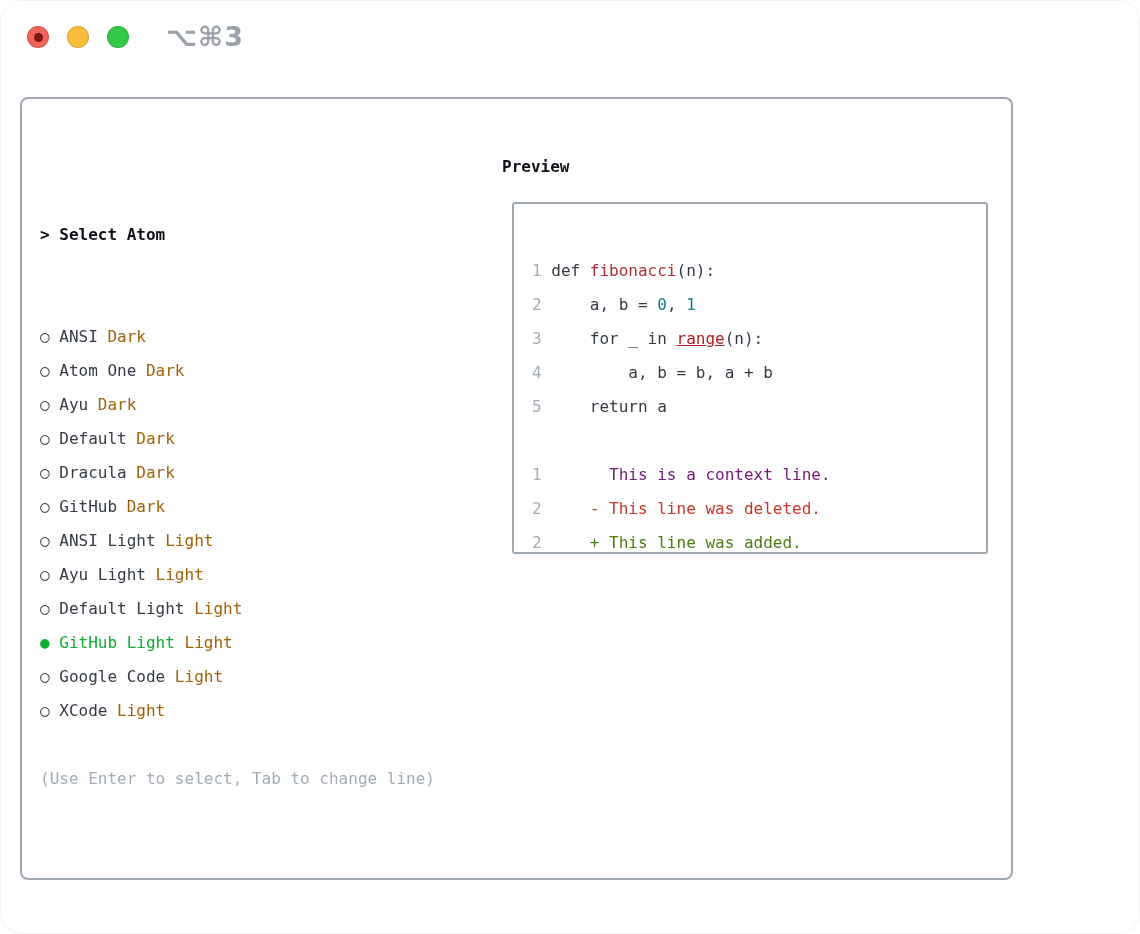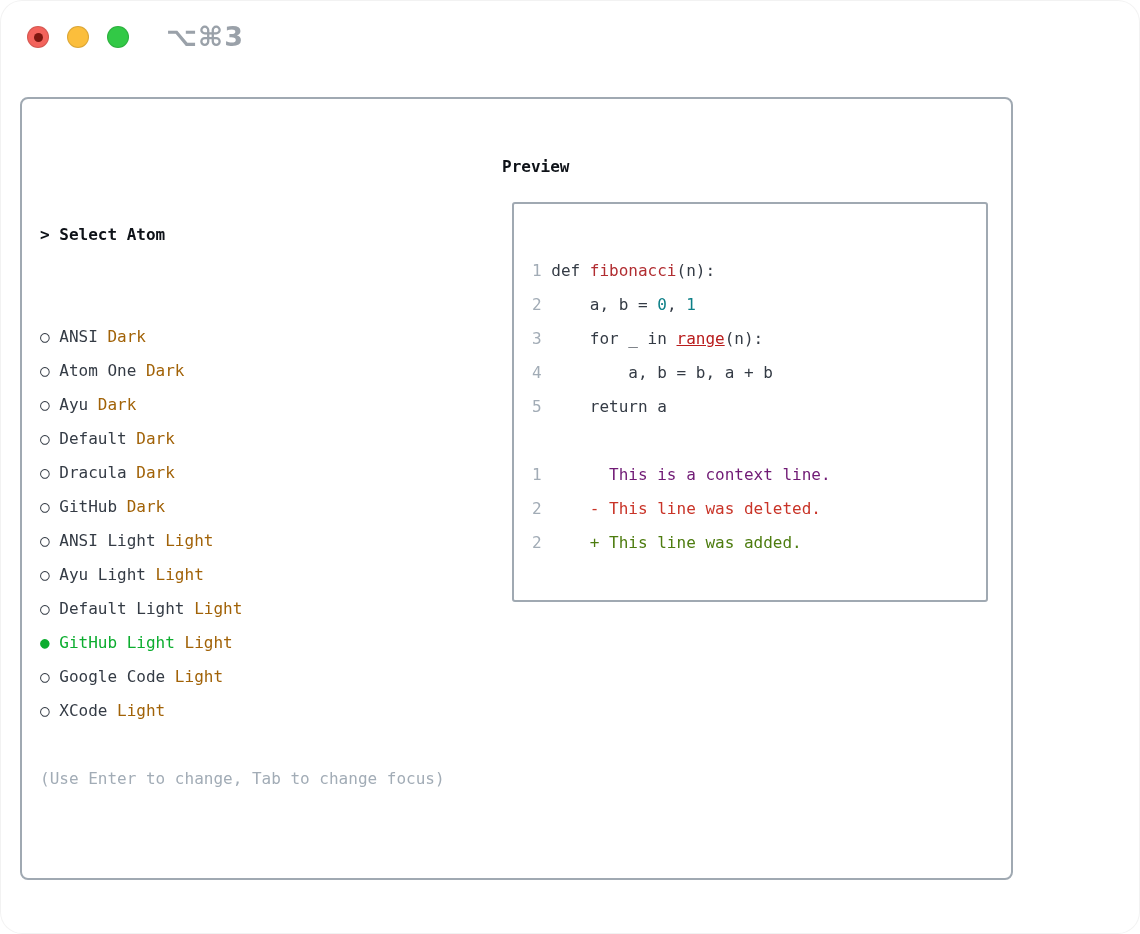--- a/index.html
+++ b/index.html
@@ -47,21 +47,21 @@
   .hint   { position:absolute; left:18px; top:663px; width:430px;
             white-space:normal; color:#a2acb6; }
   .hdr    { font-weight:bold; color:#0e1218; }
   .prompt { font-weight:bold; color:#0e1218; }
   .apply-hdr { color:#15191e; }
   .row .variant { color:#a16207; }
   .row.selected .name, .row.selected .marker { color:#0cad2f; }
   
   .preview-hdr { position:absolute; left:480px; top:51px; font-weight:bold; color:#0e1218; }
   .preview-box {
-    position:absolute; left:490px; top:103px; width:476px; height:400px;
+    position:absolute; left:490px; top:103px; width:476px; height:352px;
     border:2px solid #a0a9b2; border-radius:3px; background:#ffffff;
   }
   .code { position:absolute; left:18px; top:50px; }
   .ln      { color:#a2acb6; }
   .tok-plain   { color:#343b45; }
   .tok-func    { color:#b12d31; }
   .tok-num     { color:#0c7f87; }
   .tok-builtin { color:#b91c1c;text-decoration:underline; }
   .tok-context { color:#701a75; }
   .tok-deleted { color:#c93428;margin-top:12px; }
@@ -84,21 +84,21 @@
     <div class="win-title">⌥⌘3</div>
   </div>
 
   <div class="panel">
 
     <div class="menu mono-block">
       <div class="row"><span class="prompt">&gt; </span><span class="hdr">Select Atom</span></div>
     <div class="row"><span class="marker">○ </span><span class="name">ANSI</span><span class="variant"> Dark</span></div><div class="row"><span class="marker">○ </span><span class="name">Atom One</span><span class="variant"> Dark</span></div><div class="row"><span class="marker">○ </span><span class="name">Ayu</span><span class="variant"> Dark</span></div><div class="row"><span class="marker">○ </span><span class="name">Default</span><span class="variant"> Dark</span></div><div class="row"><span class="marker">○ </span><span class="name">Dracula</span><span class="variant"> Dark</span></div><div class="row"><span class="marker">○ </span><span class="name">GitHub</span><span class="variant"> Dark</span></div><div class="row"><span class="marker">○ </span><span class="name">ANSI Light</span><span class="variant"> Light</span></div><div class="row"><span class="marker">○ </span><span class="name">Ayu Light</span><span class="variant"> Light</span></div><div class="row"><span class="marker">○ </span><span class="name">Default Light</span><span class="variant"> Light</span></div><div class="row selected"><span class="marker">● </span><span class="name">GitHub Light</span><span class="variant"> Light</span></div><div class="row"><span class="marker">○ </span><span class="name">Google Code</span><span class="variant"> Light</span></div><div class="row"><span class="marker">○ </span><span class="name">XCode</span><span class="variant"> Light</span></div></div>
 
 
-    <div class="hint mono-block">(Use Enter to change, Tab to change focus)</div>
+    <div class="hint mono-block">(Use Enter to select, Tab to change line)</div>
 
     <div class="preview-hdr mono-block">Preview</div>
 
     <div class="preview-box">
       <div class="code mono-block"><div><span class="ln">1 </span><span class="tok-plain">def </span><span class="tok-func">fibonacci</span><span class="tok-plain">(n):</span></div><div><span class="ln">2 </span><span class="tok-plain">    a, b = </span><span class="tok-num">0</span><span class="tok-plain">, </span><span class="tok-num">1</span></div><div><span class="ln">3 </span><span class="tok-plain">    for _ in </span><span class="tok-builtin">range</span><span class="tok-plain">(n):</span></div><div><span class="ln">4 </span><span class="tok-plain">        a, b = b, a + b</span></div><div><span class="ln">5 </span><span class="tok-plain">    return a</span></div><div class="blank-line"></div><div><span class="ln">1 </span><span class="tok-context">      This is a context line.</span></div><div><span class="ln">2 </span><span class="tok-plain">    </span><span class="tok-deleted">- This line was deleted.</span></div><div><span class="ln">2 </span><span class="tok-plain">    </span><span class="tok-added">+ This line was added.</span></div></div>
     </div>
 
   </div>
 </div>
 

